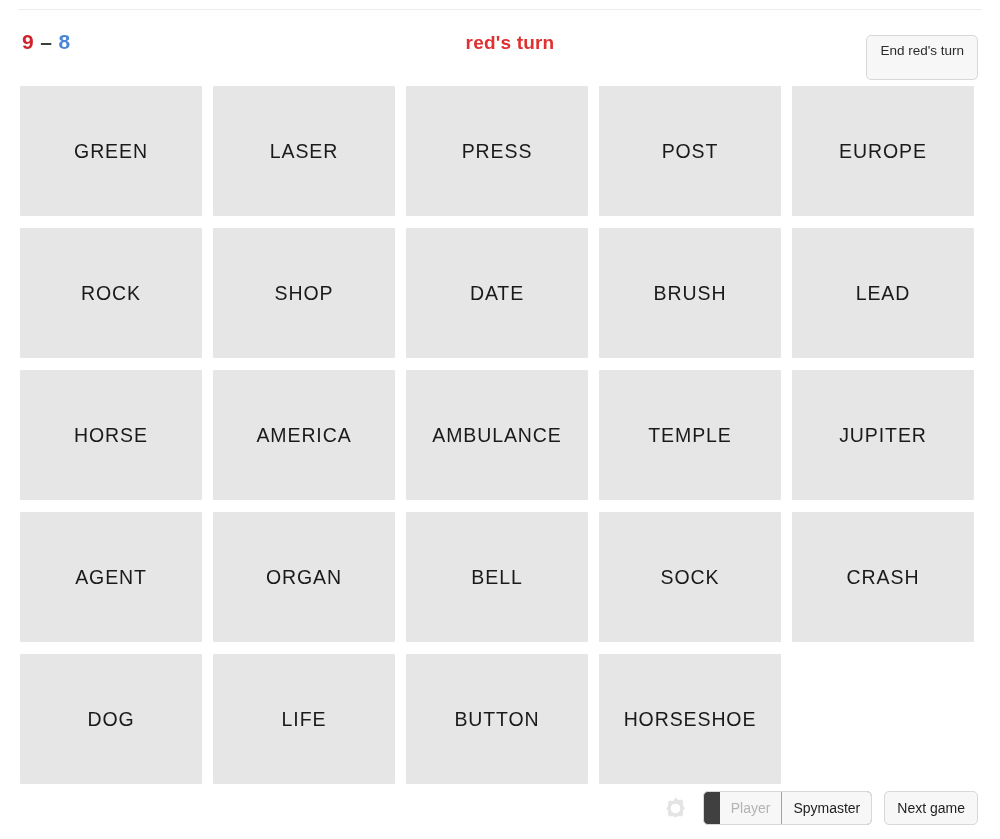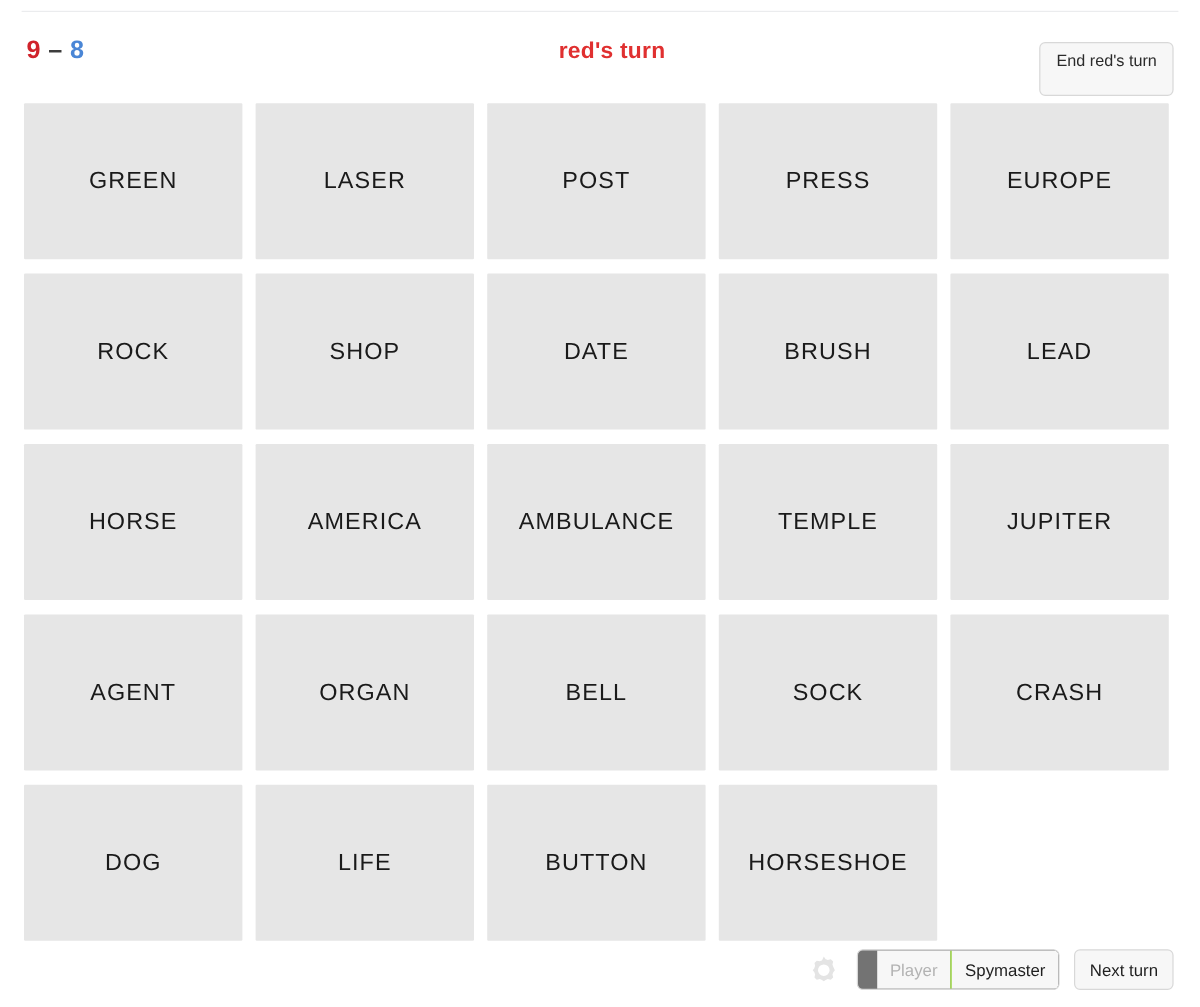--- a/index.html
+++ b/index.html
@@ -138,21 +138,21 @@
     cursor: pointer;
     flex: 0 0 auto;
     margin-right: 2px;
   }
 
   .segmented {
     display: flex;
     border: 1px solid #d8d8d8;
     border-radius: 5px;
     overflow: hidden;
-    background: #737373;
+    background: #404040;
     height: 34px;
     padding-left: 16px;
   }
 
   .segmented .seg {
     font-family: "Liberation Sans", sans-serif;
     font-size: 14px;
     padding: 0 11px;
     height: 100%;
     display: flex;
@@ -198,24 +198,24 @@
   </div>
 
   <div class="board" id="board">
       <div class="card">
         <span class="card-word">GREEN</span>
       </div>
       <div class="card">
         <span class="card-word">LASER</span>
       </div>
       <div class="card">
+        <span class="card-word">PRESS</span>
+      </div>
+      <div class="card">
         <span class="card-word">POST</span>
-      </div>
-      <div class="card">
-        <span class="card-word">PRESS</span>
       </div>
       <div class="card">
         <span class="card-word">EUROPE</span>
       </div>
       <div class="card">
         <span class="card-word">ROCK</span>
       </div>
       <div class="card">
         <span class="card-word">SHOP</span>
       </div>
@@ -276,16 +276,16 @@
 
     <svg class="gear-icon" viewBox="0 0 24 24">
       <path fill="#e4e4e4" d="M12 1.8l1.35 2.02c.53.12 1.04.33 1.5.6l2.36-.5 1.7 1.7-.5 2.36c.27.46.48.97.6 1.5L20.2 12l-1.19 1.52c-.12.53-.33 1.04-.6 1.5l.5 2.36-1.7 1.7-2.36-.5c-.46.27-.97.48-1.5.6L12 20.2l-1.35-1.02c-.53-.12-1.04-.33-1.5-.6l-2.36.5-1.7-1.7.5-2.36a6 6 0 0 1-.6-1.5L3.8 12l1.19-1.52c.12-.53.33-1.04.6-1.5l-.5-2.36 1.7-1.7 2.36.5c.46-.27.97-.48 1.5-.6L12 1.8zm0 5.9a4.3 4.3 0 1 0 0 8.6 4.3 4.3 0 0 0 0-8.6z"></path>
     </svg>
 
     <div class="segmented">
       <button class="seg inactive">Player</button>
       <button class="seg active">Spymaster</button>
     </div>
 
-    <button class="next-game-btn">Next turn</button>
+    <button class="next-game-btn">Next game</button>
   </div>
 
 </div>
 
 </body></html>

